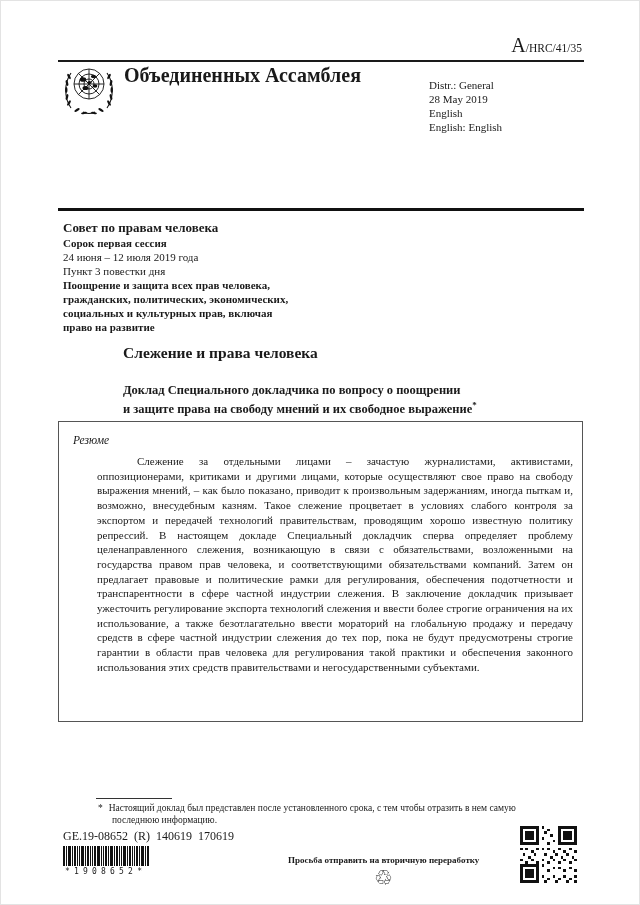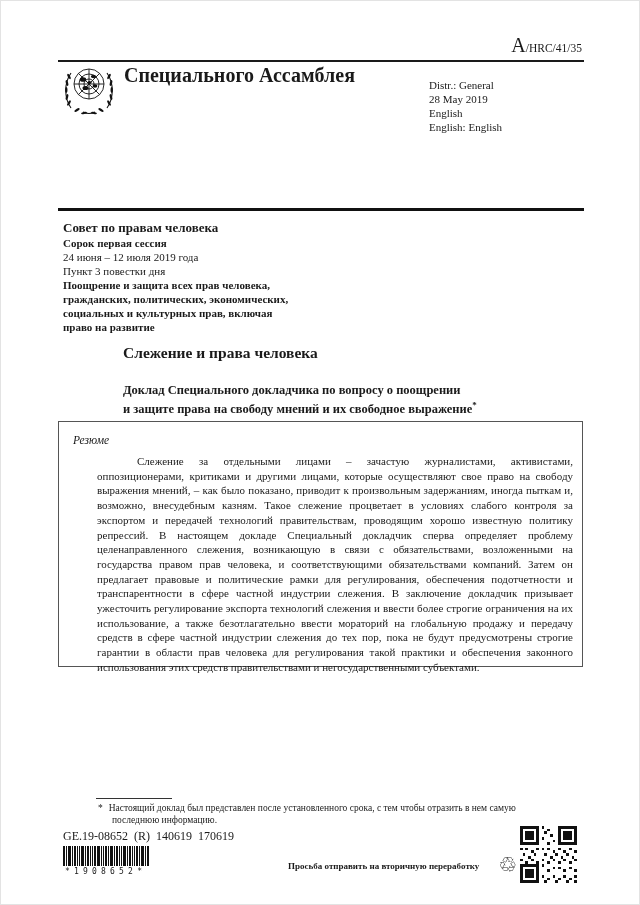--- a/index.html
+++ b/index.html
@@ -23,39 +23,39 @@
   .rule-thick { left:57px; top:207px; width:526px; height:3px; background:#111; }
 
   .session-block { left:62px; top:218px; font-size:11px; line-height:14px; }
   .session-block .council { font-size:13px; font-weight:bold; line-height:17px; }
   .session-block .bold { font-weight:bold; }
 
   .doc-title { left:122px; top:343px; font-size:15.5px; font-weight:bold; }
   .doc-subtitle { left:122px; top:382px; font-size:12.5px; font-weight:bold; line-height:15px; width:420px; }
   .doc-subtitle sup { font-size:9px; }
 
-  .summary-box { left:57px; top:420px; width:525px; height:246px; border:1px solid #555; box-sizing:border-box; }
+  .summary-box { left:57px; top:420px; width:525px; height:301px; border:1px solid #555; box-sizing:border-box; }
   .summary-heading { position:absolute; left:14px; top:12px; font-style:italic; font-size:11.5px; }
   .summary-para {
     position:absolute; left:38px; top:32px; width:476px;
     font-size:11px; line-height:14.7px; text-align:justify; text-indent:40px;
   }
 
   .footnote-rule { left:95px; top:797px; width:76px; height:1px; background:#333; }
   .footnote { left:97px; top:801px; width:412px; font-size:9.5px; line-height:12px;
               text-indent:-14px; padding-left:14px; }
   .footnote .mark { padding-right:6px; }
 
   .ge-number { left:62px; top:828px; font-size:12px; white-space:pre; }
 
   .barcode { left:62px; top:845px; }
   .barcode-label { left:62px; top:866px; width:86px; font-family:"DejaVu Sans Mono", monospace;
                    font-size:8px; letter-spacing:4.2px; text-indent:2px; }
 
-  .recycle-row { left:287px; top:854px; display:flex; align-items:center; gap:19px; }
+  .recycle-row { left:287px; top:854px; display:flex; align-items:center; gap:3px;flex-direction:column; }
   .recycle-text { font-size:9px; font-weight:bold; }
   .recycle-glyph { font-family:"DejaVu Sans", sans-serif; font-size:21px; line-height:21px; color:#222; }
 
   .qr { left:519px; top:825px; }
 </style>
 </head>
 <body>
 
 <div class="page">
 
@@ -97,21 +97,21 @@
         <ellipse cx="50" cy="20" rx="3" ry="1.2" transform="rotate(105 50 20)"></ellipse>
         <ellipse cx="48" cy="13.5" rx="3" ry="1.2" transform="rotate(120 48 13.5)"></ellipse>
         <ellipse cx="16" cy="47" rx="3" ry="1.2" transform="rotate(-30 16 47)"></ellipse>
         <ellipse cx="40" cy="47" rx="3" ry="1.2" transform="rotate(30 40 47)"></ellipse>
         <ellipse cx="23" cy="50" rx="3" ry="1.1" transform="rotate(-12 23 50)"></ellipse>
         <ellipse cx="33" cy="50" rx="3" ry="1.1" transform="rotate(12 33 50)"></ellipse>
       </g>
     </svg>
   </div>
 
-  <div class="abs assembly-title">Специального Ассамблея</div>
+  <div class="abs assembly-title">Объединенных Ассамблея</div>
 
   <div class="abs distr-block">
     <div>Distr.: General</div>
     <div>28 May 2019</div>
     <div>English</div>
     <div>English: English</div>
   </div>
 
   <div class="abs rule-thick"></div>
 

